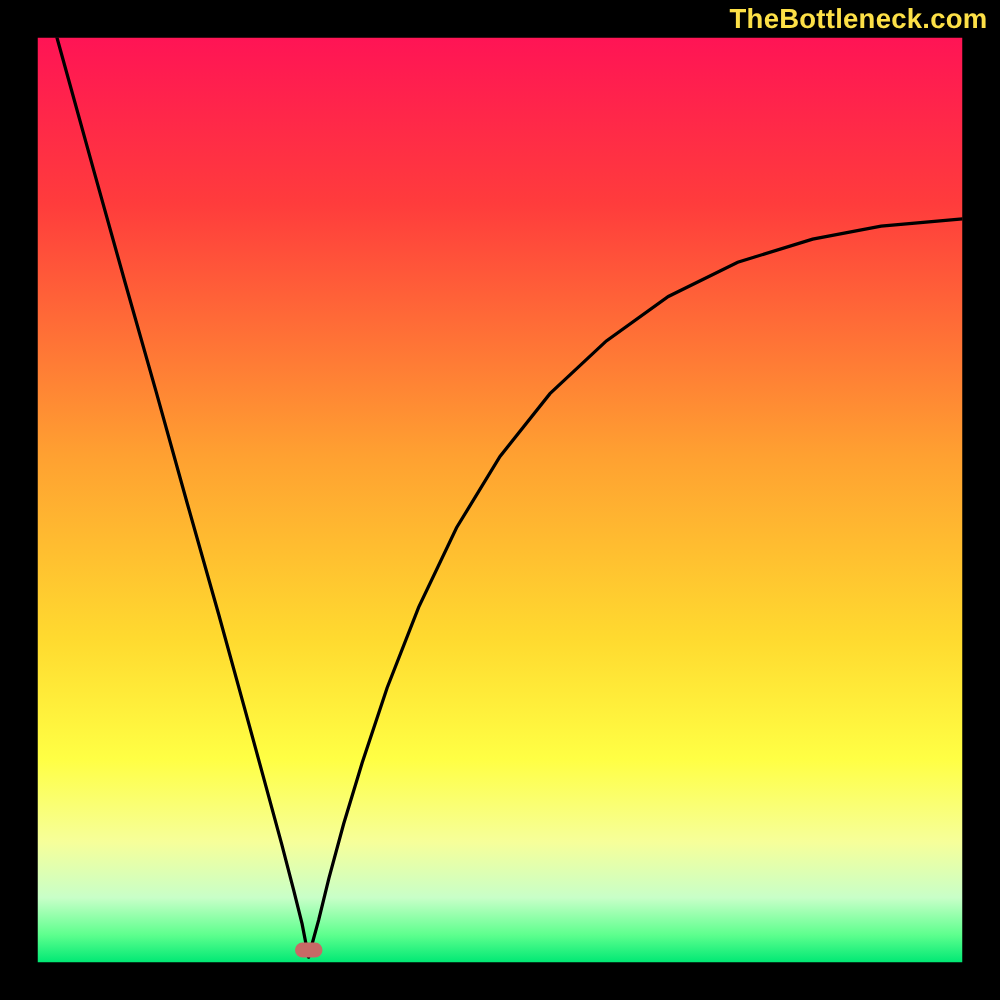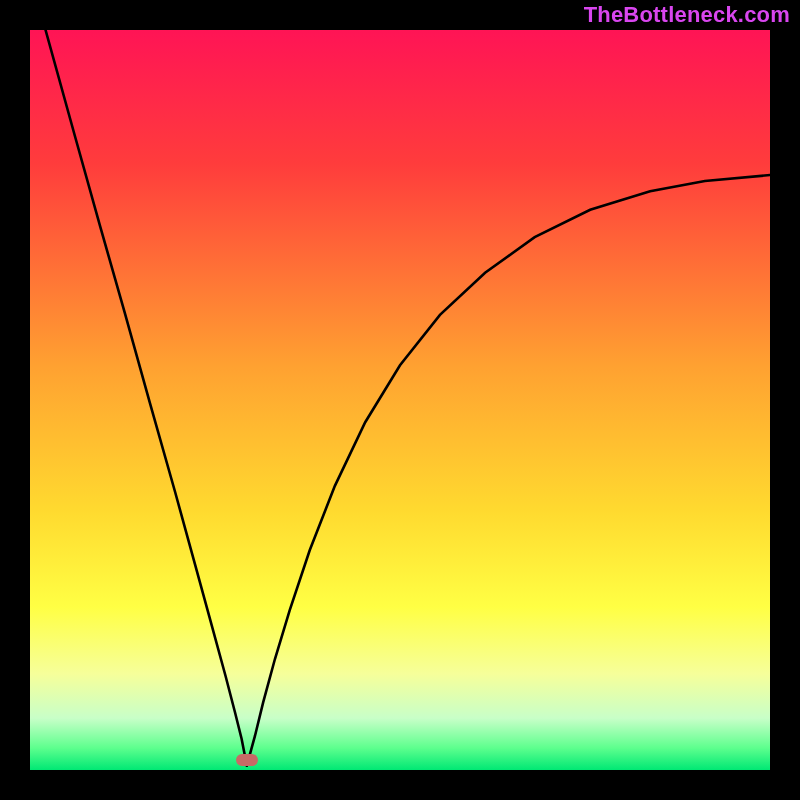--- a/index.html
+++ b/index.html
@@ -16,21 +16,21 @@
     height: 800px;
     background: #000;
   }
   .watermark {
     position: absolute;
     top: 2px;
     right: 10px;
     font-family: Arial, Helvetica, sans-serif;
     font-size: 22px;
     font-weight: 600;
-    color: #d946ef;
+    color: #fde047;
     z-index: 5;
     letter-spacing: 0.2px;
   }
   svg.plot {
     position: absolute;
     left: 30px;
     top: 30px;
     width: 740px;
     height: 740px;
     z-index: 2;

